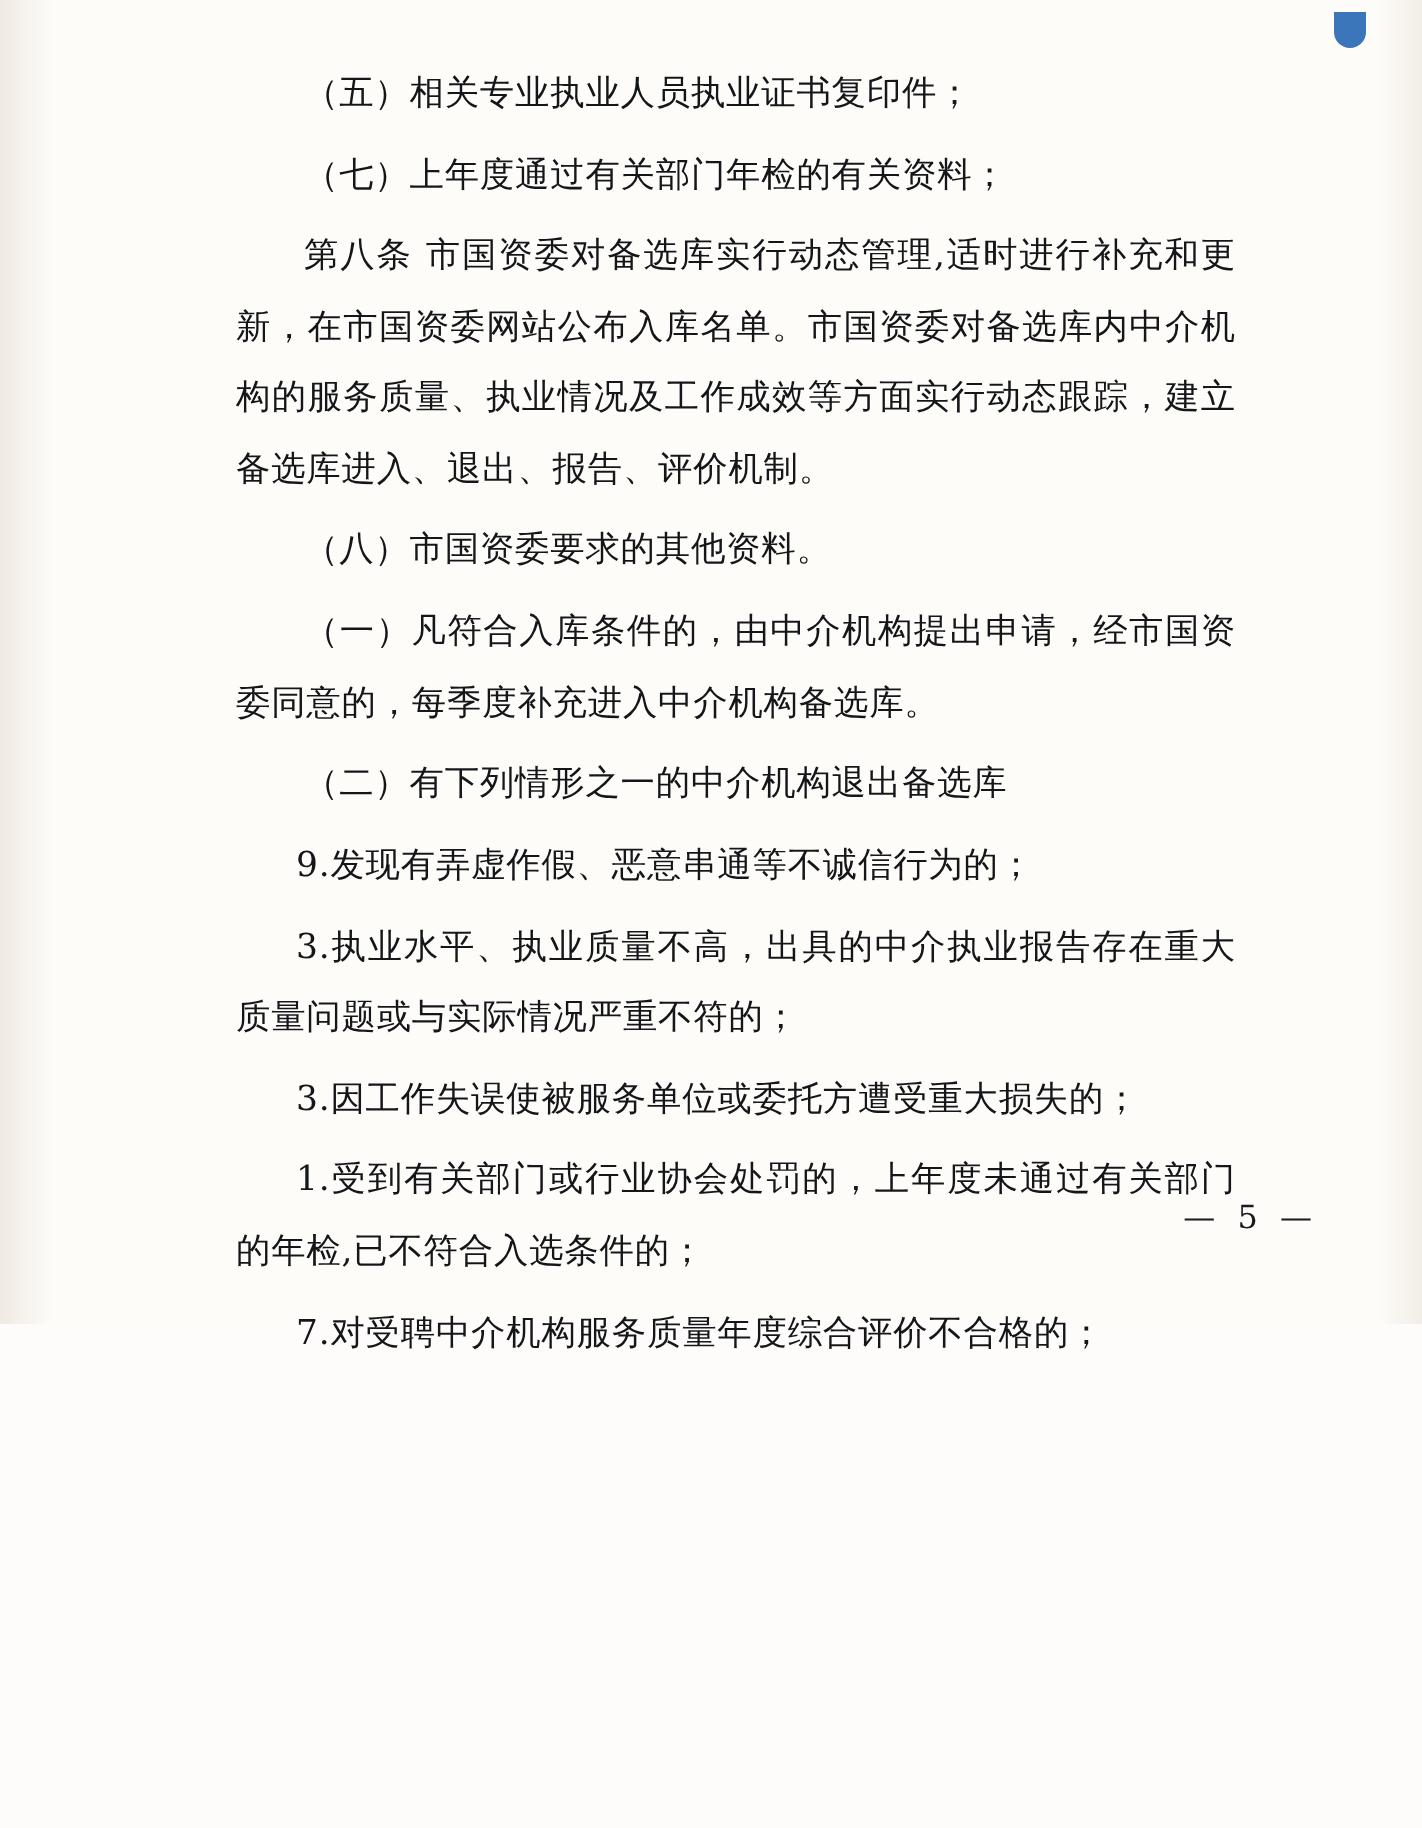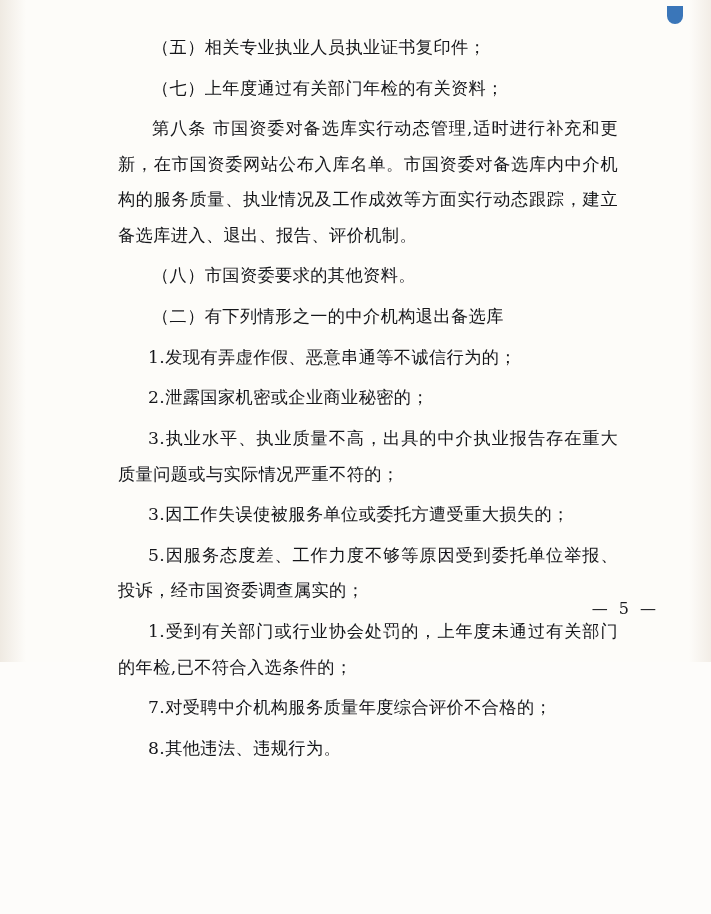--- a/index.html
+++ b/index.html
@@ -85,26 +85,24 @@
 
 <div class="page">
 
   <div class="corner-mark"></div>
 
   <div class="content">
     <p class="para indent2">（五）相关专业执业人员执业证书复印件；</p>
     <p class="para indent2">（七）上年度通过有关部门年检的有关资料；</p>
     <p class="para indent2">第八条  市国资委对备选库实行动态管理,适时进行补充和更新，在市国资委网站公布入库名单。市国资委对备选库内中介机构的服务质量、执业情况及工作成效等方面实行动态跟踪，建立备选库进入、退出、报告、评价机制。</p>
     <p class="para indent2">（八）市国资委要求的其他资料。</p>
+    <p class="para indent2">（一）凡符合入库条件的，由中介机构提出申请，经市国资委同意的，每季度补充进入中介机构备选库。</p>
     <p class="para indent2">（二）有下列情形之一的中介机构退出备选库</p>
-    <p class="para indent-num">1.发现有弄虚作假、恶意串通等不诚信行为的；</p>
-    <p class="para indent-num">2.泄露国家机密或企业商业秘密的；</p>
+    <p class="para indent-num">9.发现有弄虚作假、恶意串通等不诚信行为的；</p>
     <p class="para indent-num">3.执业水平、执业质量不高，出具的中介执业报告存在重大质量问题或与实际情况严重不符的；</p>
     <p class="para indent-num">3.因工作失误使被服务单位或委托方遭受重大损失的；</p>
-    <p class="para indent-num">5.因服务态度差、工作力度不够等原因受到委托单位举报、投诉，经市国资委调查属实的；</p>
     <p class="para indent-num">1.受到有关部门或行业协会处罚的，上年度未通过有关部门的年检,已不符合入选条件的；</p>
     <p class="para indent-num">7.对受聘中介机构服务质量年度综合评价不合格的；</p>
-    <p class="para indent-num">8.其他违法、违规行为。</p>
   </div>
 
   <div class="footer">— 5 —</div>
 
 </div>
 
 </body></html>

